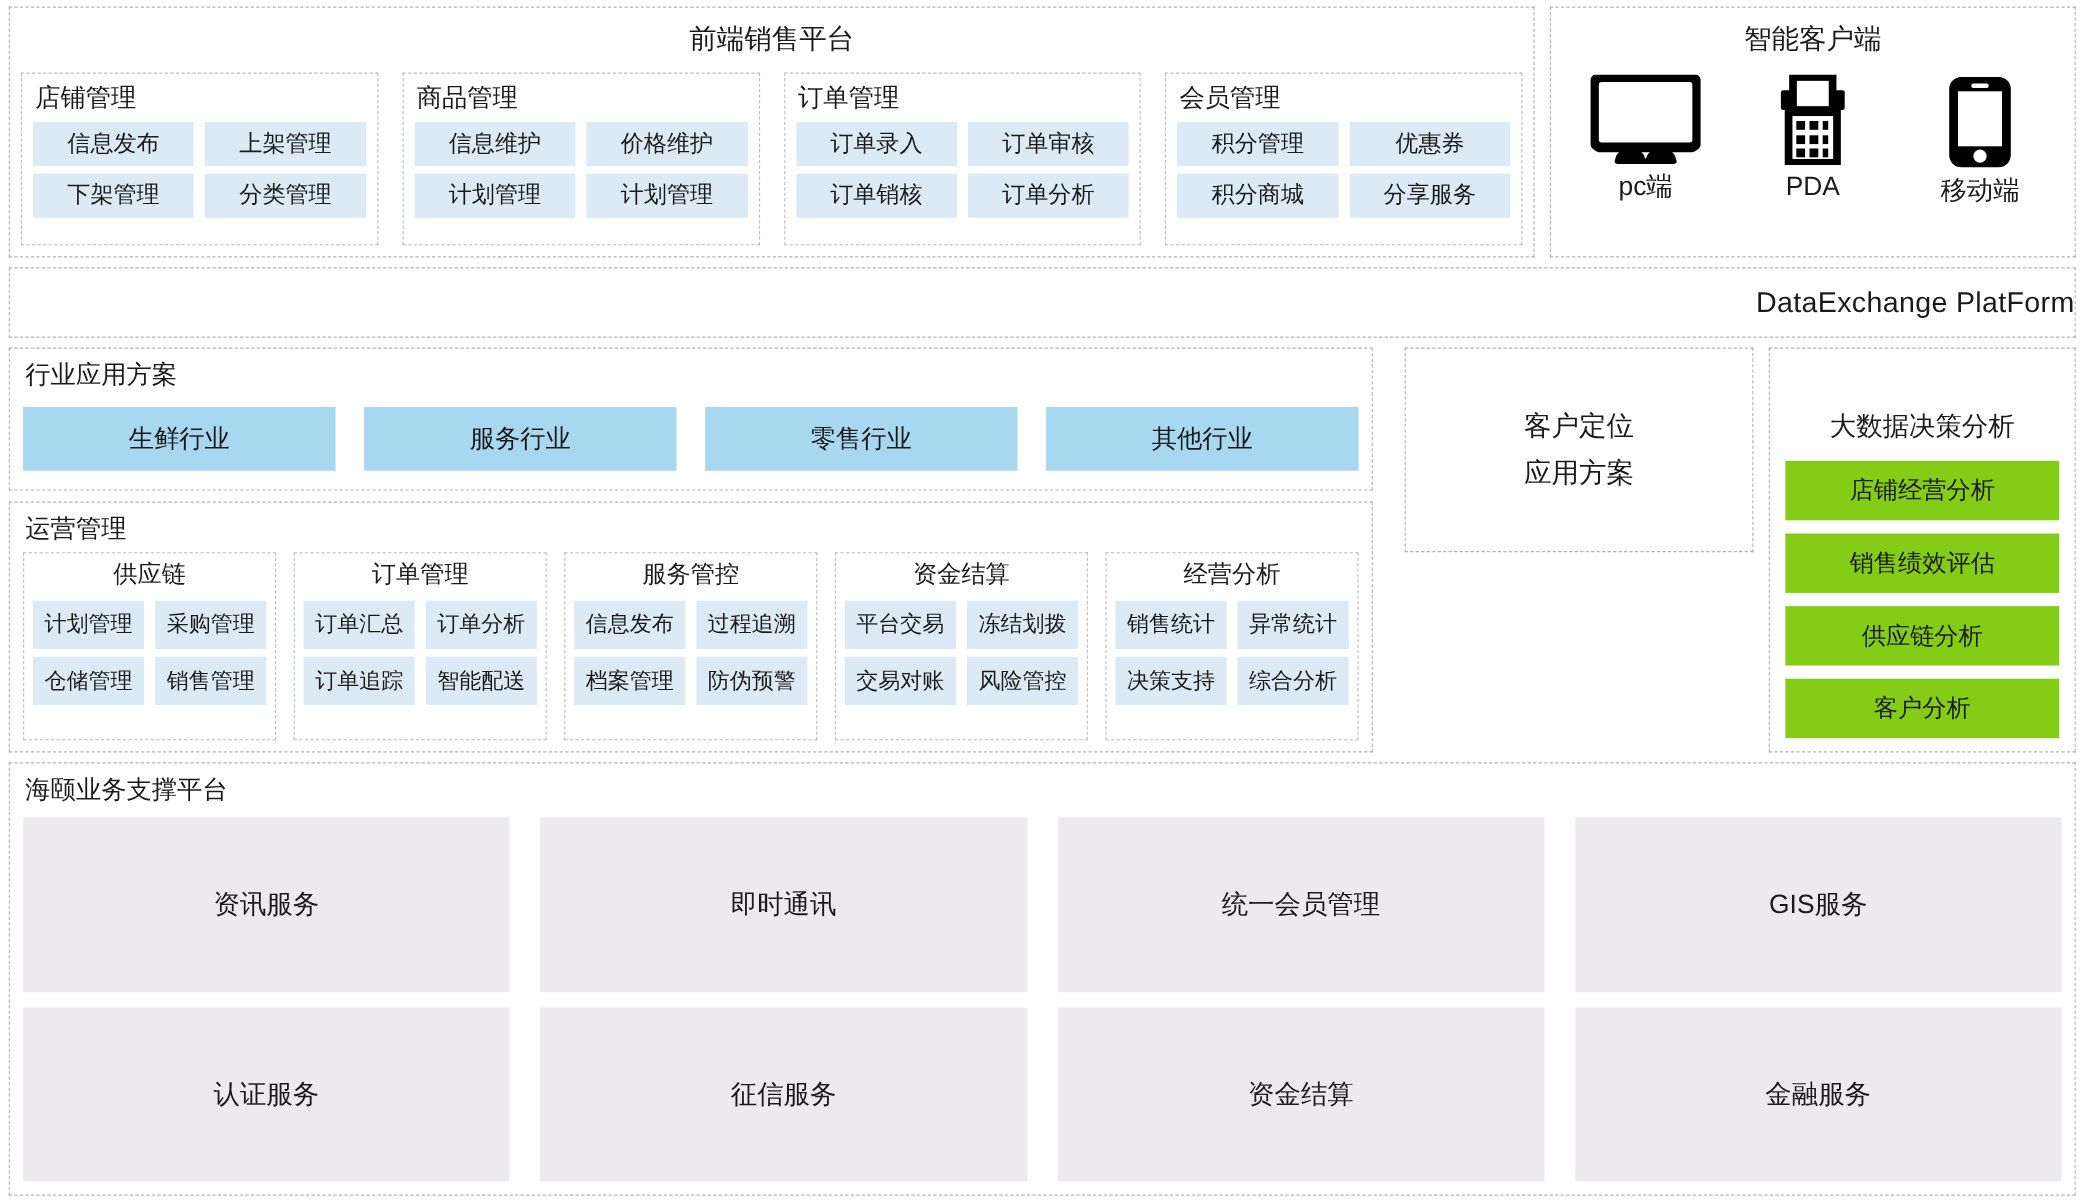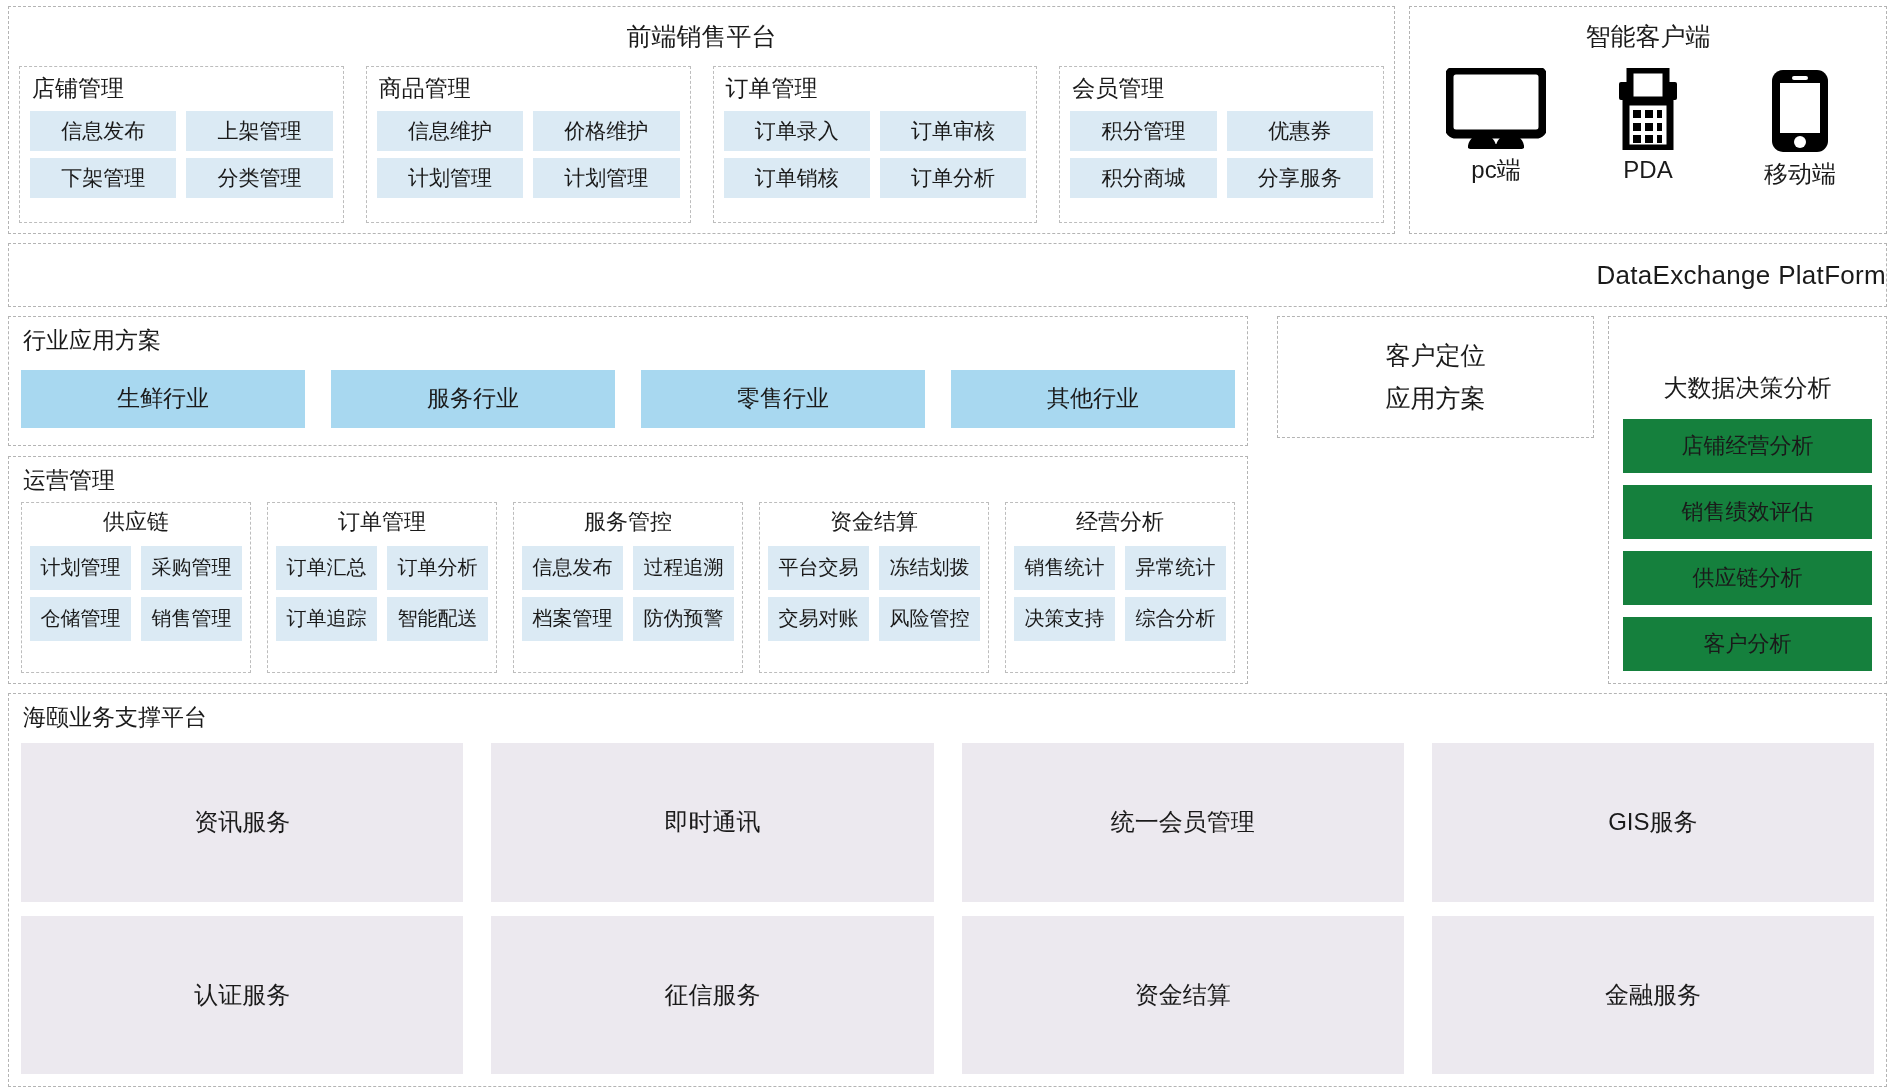--- a/index.html
+++ b/index.html
@@ -134,35 +134,35 @@
     background: #dbeaf4;
     text-align: center;
     font-size: 20px;
     padding: 8px 1px 9px 1px;
     white-space: nowrap;
   }
 
   .mid-right { display: flex; gap: 14px; flex: 0 0 610px; }
   .customer {
     flex: 0 0 317px;
-    height: 122px;
+    height: 186px;
     padding: 26px 10px;
     display: flex; flex-direction: column;
     align-items: center; justify-content: center; gap: 18px;
   }
   .customer-line { font-size: 25px; line-height: 1; }
   .bigdata {
     flex: 1 1 auto;
     padding: 8px 14px 12px 14px;
     display: flex; flex-direction: column; gap: 12px;
   }
   .bigdata-title { text-align: center; font-size: 24px; line-height: 1.4; padding-bottom: 2px; margin-top: 46px; }
   .bd-chip {
     flex: 1 1 0;
-    background: #15803d;
+    background: #84cc16;
     text-align: left;
     font-size: 22px;
     display: flex; align-items: center; justify-content: center;
   }
 
   
   .support {
     flex: 1 1 auto;
     padding: 6px 12px 12px 12px;
     display: flex; flex-direction: column;

